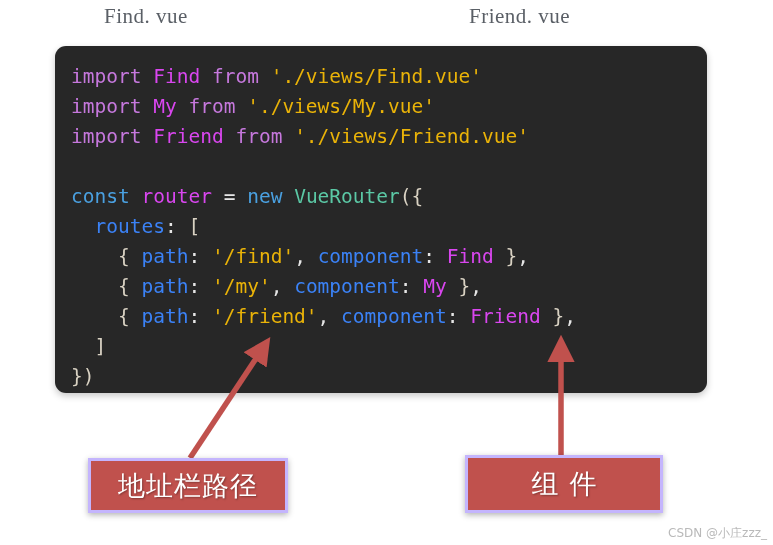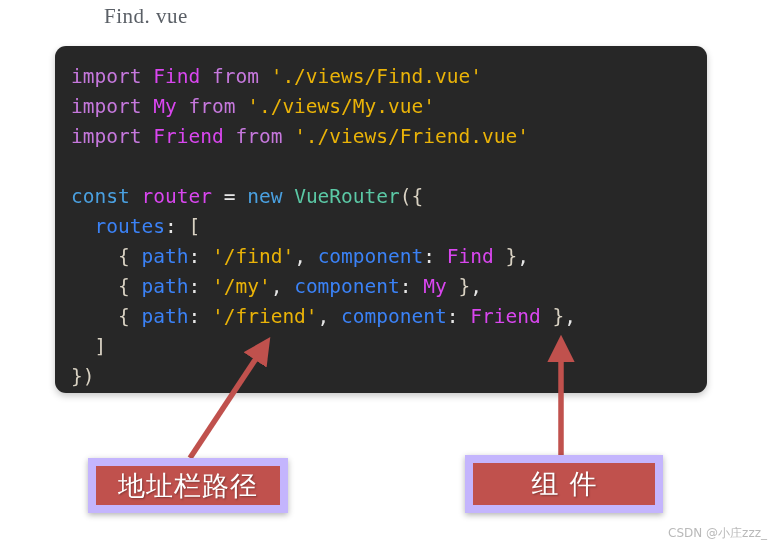--- a/index.html
+++ b/index.html
@@ -75,21 +75,21 @@
     position: absolute;
     left: 0; top: 0;
     width: 773px; height: 545px;
     pointer-events: none;
   }
 
   
   .anno {
     position: absolute;
     background: #c0514d;
-    border: 8px solid #c4b5fd;
+    border: 3px solid #c4b5fd;
     box-shadow: 0 2px 6px rgba(0,0,0,0.30);
     box-sizing: border-box;
     display: flex;
     align-items: center;
     justify-content: center;
     color: #ffffff;
     font-family: "DejaVu Sans", "Liberation Sans", sans-serif;
     font-size: 27px;
     text-shadow: 1px 1px 2px rgba(0,0,0,0.35);
   }
@@ -114,20 +114,21 @@
     font-size: 12px;
     color: #b9b9b9;
     white-space: nowrap;
   }
 </style>
 </head>
 <body>
 
 <div class="file-labels">
   <div class="file-label l0">Find. vue</div>
+  <div class="file-label l2">Friend. vue</div>
 </div>
 
 <div class="code-card">
   <div class="code" id="code-body"><span class="ln"><span class="k-import">import</span><span class="t-plain"> </span><span class="t-cls">Find</span><span class="t-plain"> </span><span class="k-import">from</span><span class="t-plain"> </span><span class="t-str">'./views/Find.vue'</span></span><span class="ln"><span class="k-import">import</span><span class="t-plain"> </span><span class="t-cls">My</span><span class="t-plain"> </span><span class="k-import">from</span><span class="t-plain"> </span><span class="t-str">'./views/My.vue'</span></span><span class="ln"><span class="k-import">import</span><span class="t-plain"> </span><span class="t-cls">Friend</span><span class="t-plain"> </span><span class="k-import">from</span><span class="t-plain"> </span><span class="t-str">'./views/Friend.vue'</span></span><span class="blank"></span><span class="ln"><span class="k-kw">const</span><span class="t-plain"> </span><span class="t-cls">router</span><span class="t-plain"> </span><span class="t-plain">=</span><span class="t-plain"> </span><span class="k-kw">new</span><span class="t-plain"> </span><span class="t-green">VueRouter</span><span class="t-brkt">({</span></span><span class="ln"><span class="t-plain">  </span><span class="t-prop">routes</span><span class="t-plain">:</span><span class="t-plain"> </span><span class="t-brkt">[</span></span><span class="ln"><span class="t-plain">    </span><span class="t-brkt">{</span><span class="t-plain"> </span><span class="t-prop">path</span><span class="t-plain">:</span><span class="t-plain"> </span><span class="t-str">'/find'</span><span class="t-plain">,</span><span class="t-plain"> </span><span class="t-prop">component</span><span class="t-plain">:</span><span class="t-plain"> </span><span class="t-cls">Find</span><span class="t-plain"> </span><span class="t-brkt">}</span><span class="t-plain">,</span></span><span class="ln"><span class="t-plain">    </span><span class="t-brkt">{</span><span class="t-plain"> </span><span class="t-prop">path</span><span class="t-plain">:</span><span class="t-plain"> </span><span class="t-str">'/my'</span><span class="t-plain">,</span><span class="t-plain"> </span><span class="t-prop">component</span><span class="t-plain">:</span><span class="t-plain"> </span><span class="t-cls">My</span><span class="t-plain"> </span><span class="t-brkt">}</span><span class="t-plain">,</span></span><span class="ln"><span class="t-plain">    </span><span class="t-brkt">{</span><span class="t-plain"> </span><span class="t-prop">path</span><span class="t-plain">:</span><span class="t-plain"> </span><span class="t-str">'/friend'</span><span class="t-plain">,</span><span class="t-plain"> </span><span class="t-prop">component</span><span class="t-plain">:</span><span class="t-plain"> </span><span class="t-cls">Friend</span><span class="t-plain"> </span><span class="t-brkt">}</span><span class="t-plain">,</span></span><span class="ln"><span class="t-plain">  </span><span class="t-brkt">]</span></span><span class="ln"><span class="t-brkt">})</span></span></div>
 </div>
 
 <svg class="arrows" width="773" height="545" viewBox="0 0 773 545">
   <defs>
     <marker id="ah" markerWidth="5" markerHeight="5" refX="2.6" refY="2.5" orient="auto" markerUnits="strokeWidth">
       <path d="M0,0 L5,2.5 L0,5 z" fill="#c0514d"></path>

